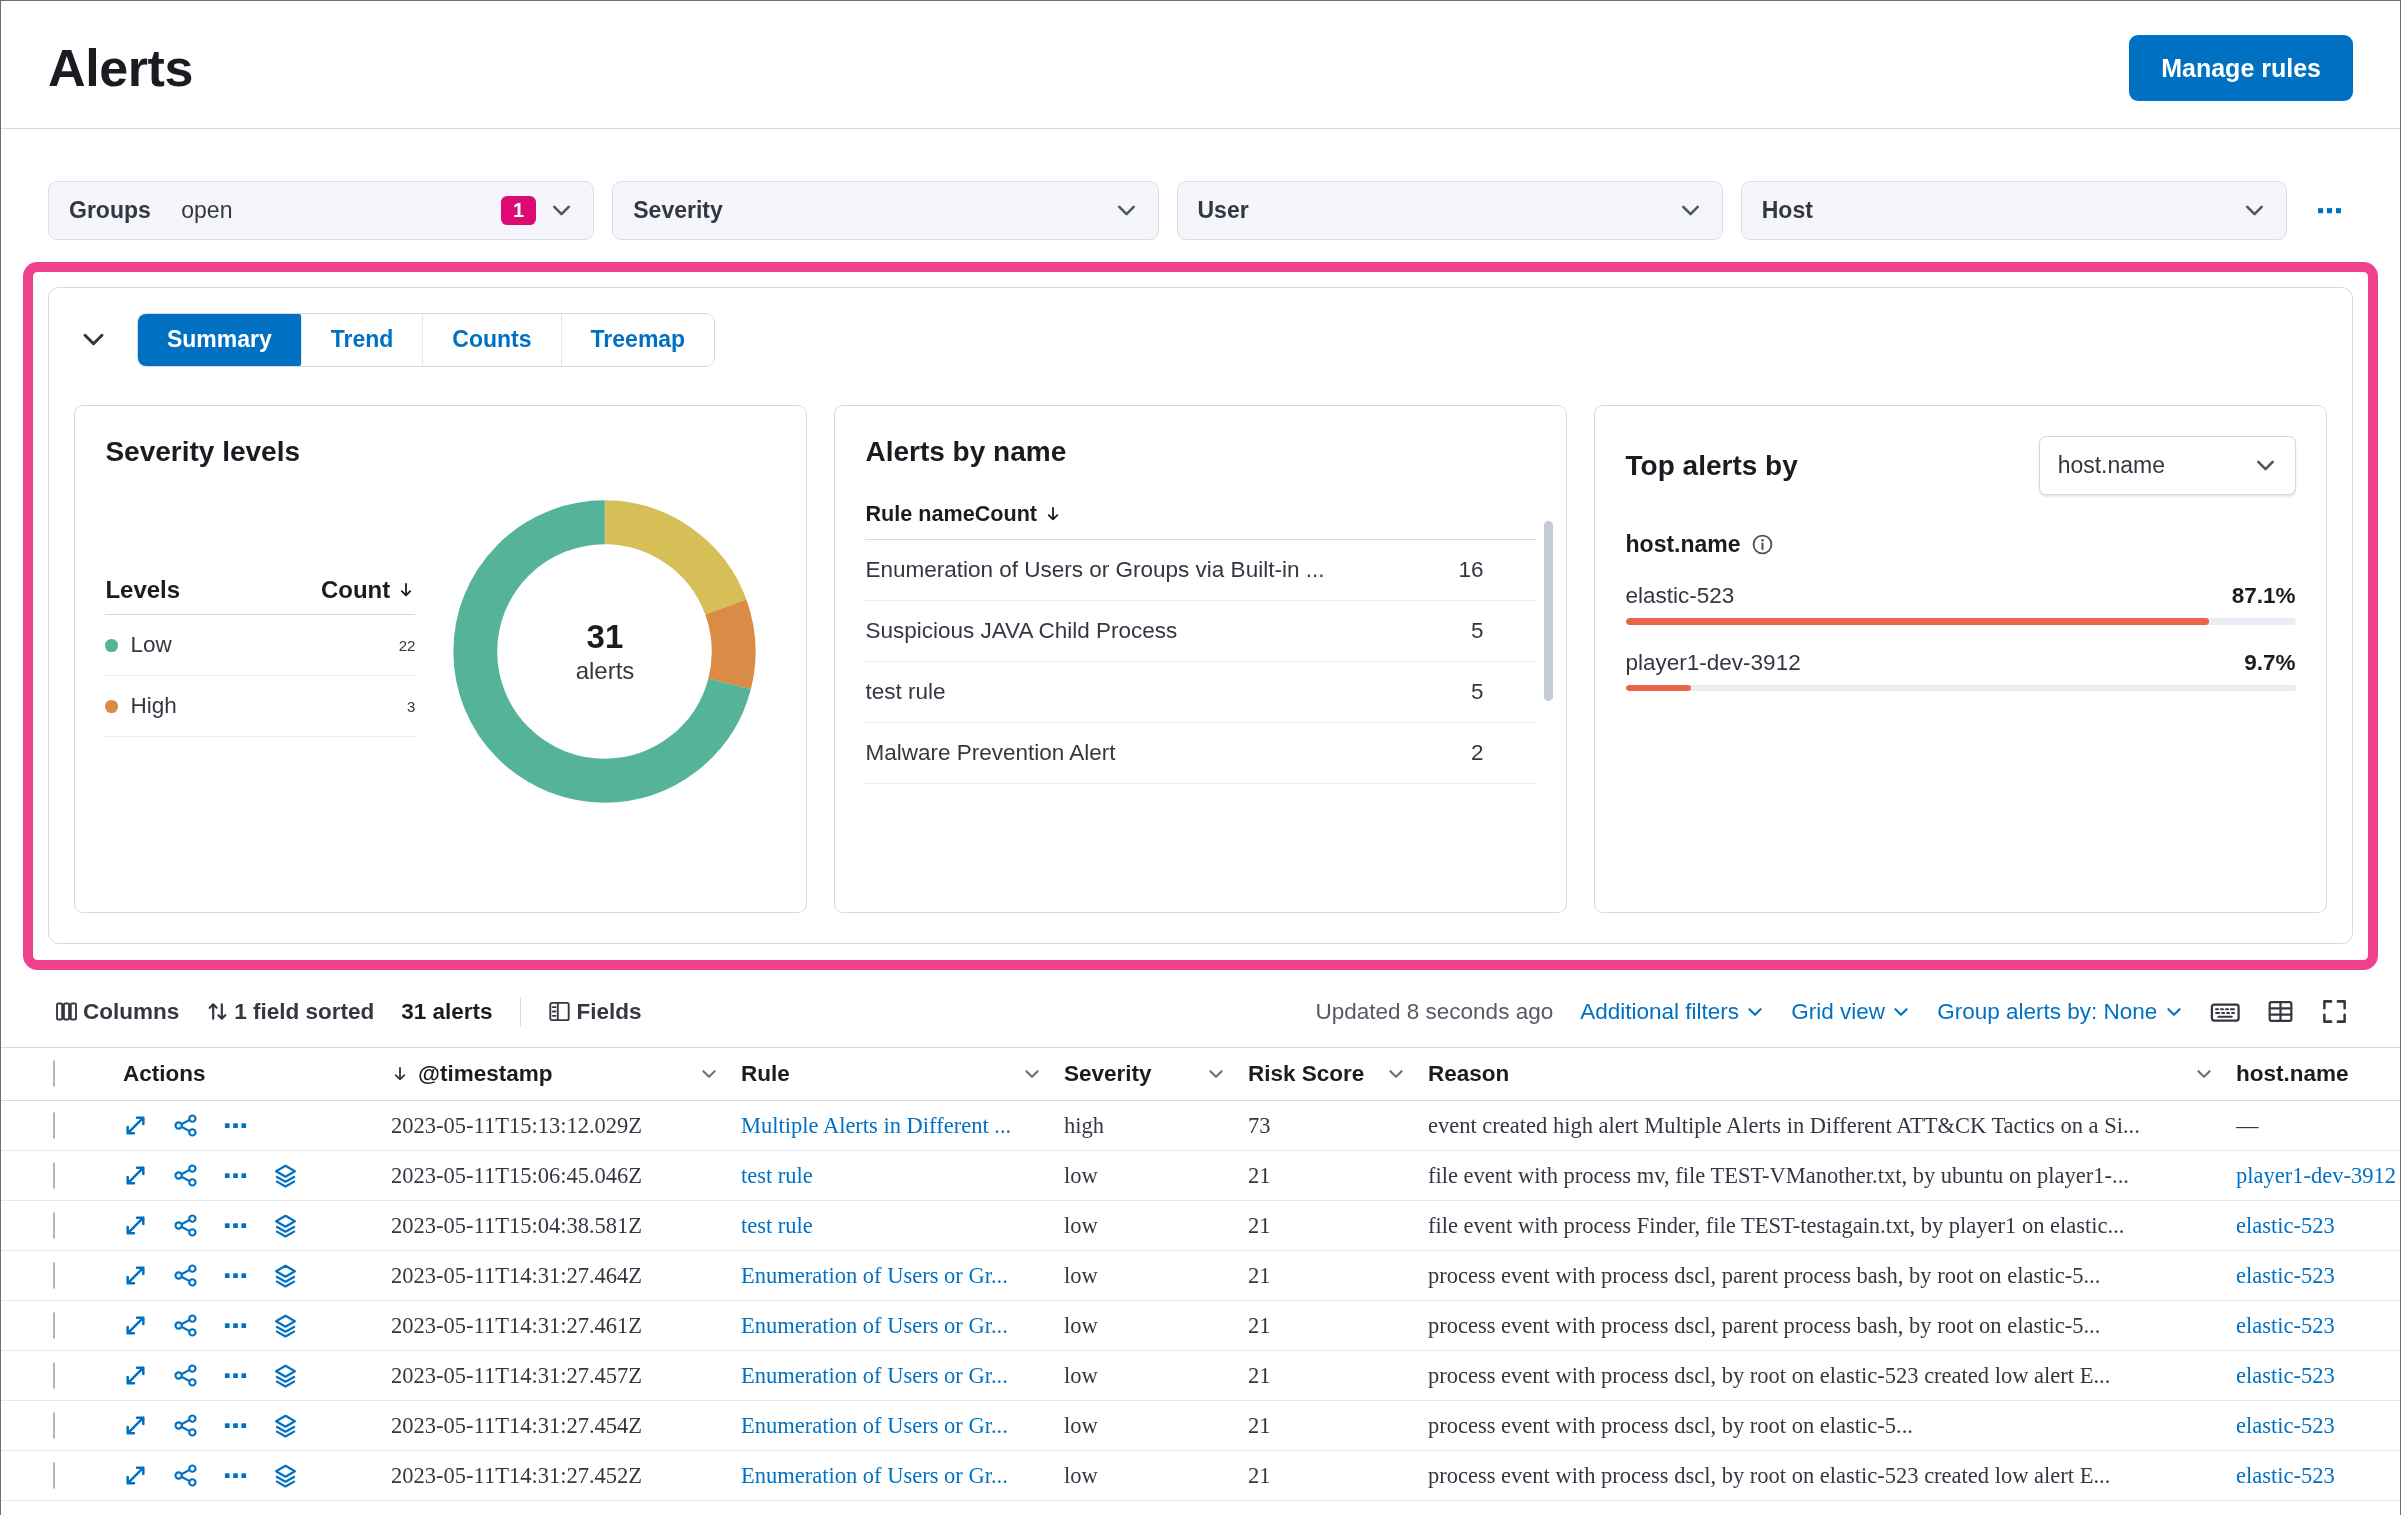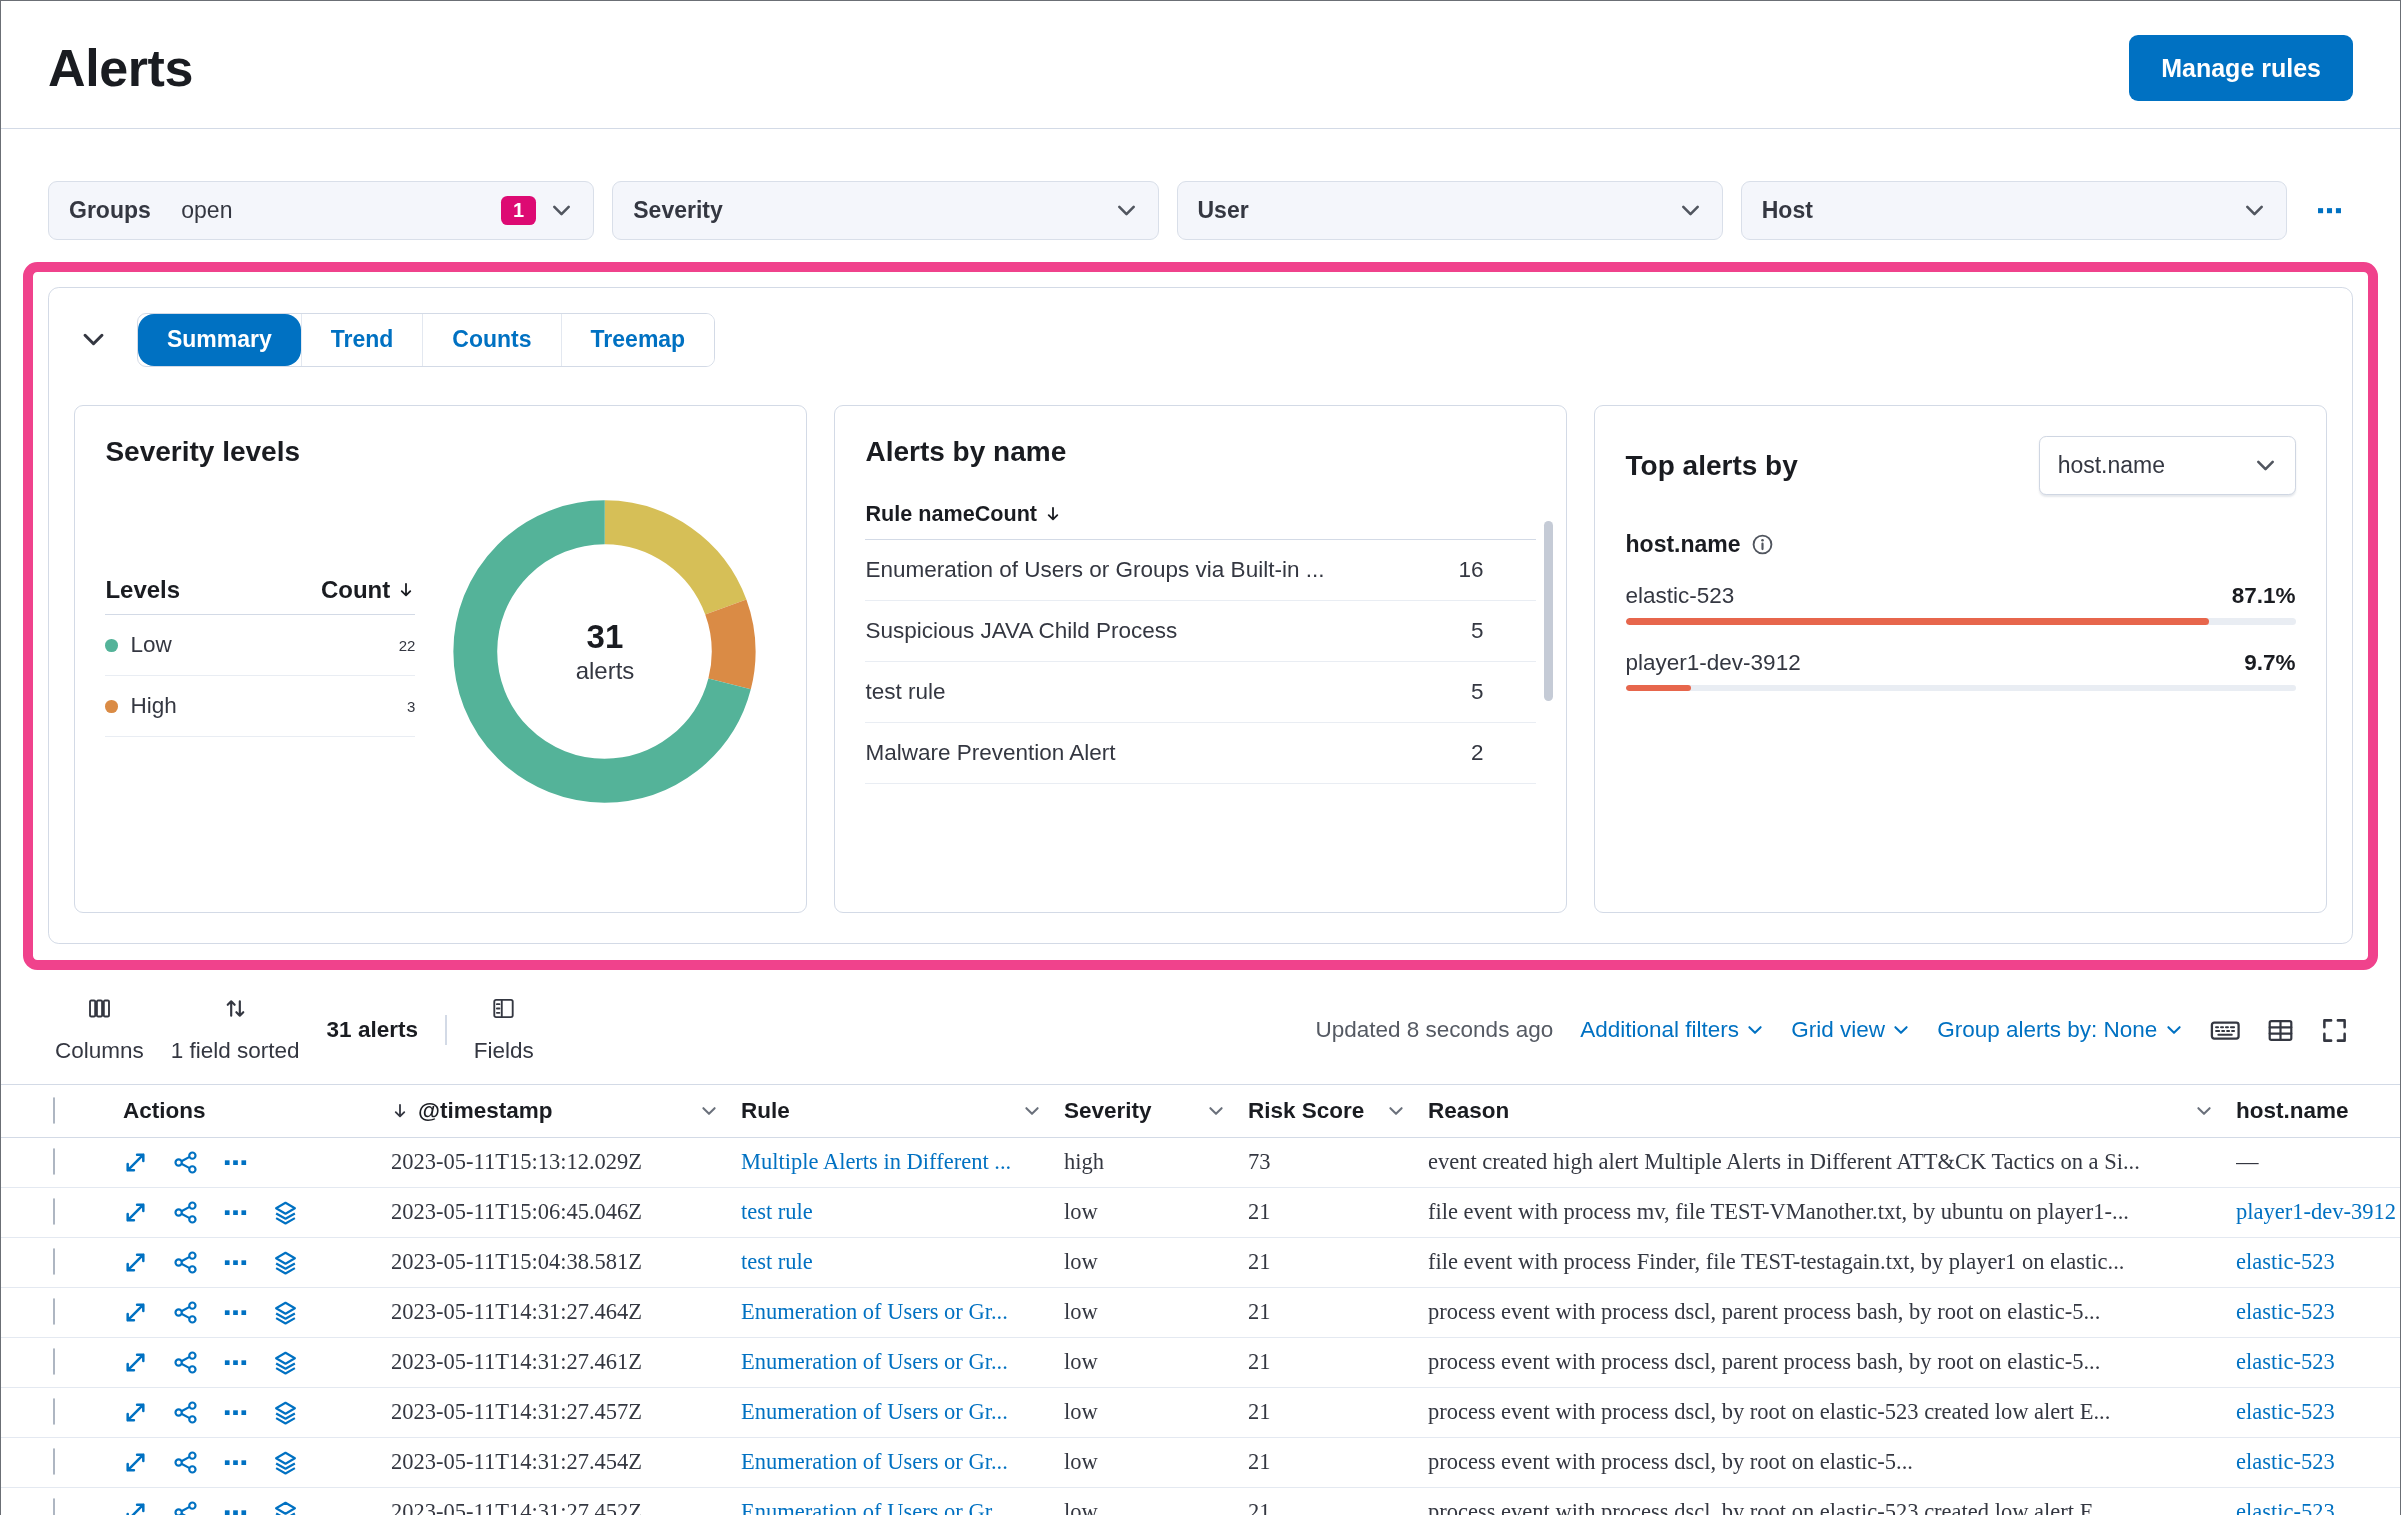--- a/index.html
+++ b/index.html
@@ -70,21 +70,21 @@
   }
   .tab-group {
     display: inline-flex; border: 1.8px solid #d3dae6; border-radius: 9px;
     overflow: hidden; background: #fff;
   }
   .tab {
     border: none; background: #fff; color: #0071c2; font-family: inherit;
     font-size: 23px; font-weight: 600; height: 52px; padding: 0 29px; cursor: pointer;
   }
   .tab + .tab { border-left: 1.8px solid #e3e8f0; }
-  .tab.active { background: #0071c2; color: #fff; border-radius: 16px; }
+  .tab.active { background: #0071c2; color: #fff; border-radius: 2px; }
 
   .cards-row { display: flex; gap: 27px; margin-top: 38px; }
   .card {
     flex: 1 1 0; border: 1.8px solid #d3dae6; border-radius: 9px;
     background: #fff; padding: 30.5px; height: 508px; position: relative;
   }
   .card-title { font-size: 28px; font-weight: 700; color: #1a1c21; }
 
   
   .sev-body { display: flex; justify-content: space-between; align-items: center; margin-top: 12.6px; }
@@ -144,22 +144,22 @@
   .ta-name { font-size: 22.5px; color: #343741; }
   .ta-pct { font-size: 22.5px; font-weight: 700; color: #1a1c21; }
   .ta-bar-track { margin-top: 9px; height: 6.3px; background: #e9edf3; border-radius: 3.6px; overflow: hidden; }
   .ta-bar-fill { height: 100%; border-radius: 3.6px; }
 
   
   .table-toolbar {
     display: flex; align-items: center; padding: 27px 52px 20px 54px; gap: 27px;
   }
   .tb-btn {
-    display: inline-flex; align-items: center; gap: 18px; border: none; background: transparent;
-    font-family: inherit; font-size: 22.5px; color: #343741; font-weight: 400; cursor: pointer; flex-direction: column;
+    display: inline-flex; align-items: center; gap: 5px; border: none; background: transparent;
+    font-family: inherit; font-size: 22.5px; color: #343741; font-weight: 700; cursor: pointer;
   }
   .tb-count { font-size: 22.5px; font-weight: 700; color: #1a1c21; }
   .tb-divider { width: 1.8px; height: 30.5px; background: #d3dae6; }
   .tb-right { margin-left: auto; display: flex; align-items: center; gap: 27px; }
   .tb-updated { font-size: 22.5px; color: #555a63; }
   .tb-link {
     display: inline-flex; align-items: center; gap: 7.2px; border: none; background: transparent;
     font-family: inherit; font-size: 22.5px; color: #0071c2; cursor: pointer;
   }
   .tb-icon-btn {

